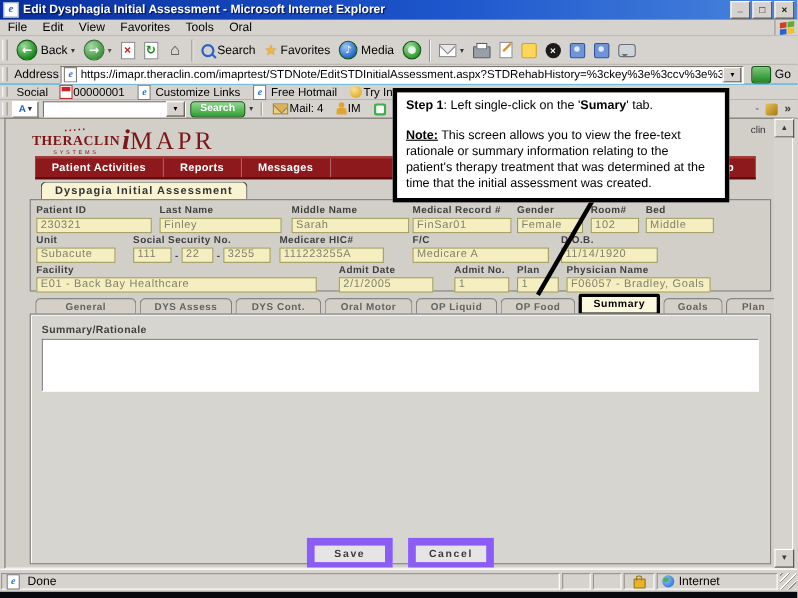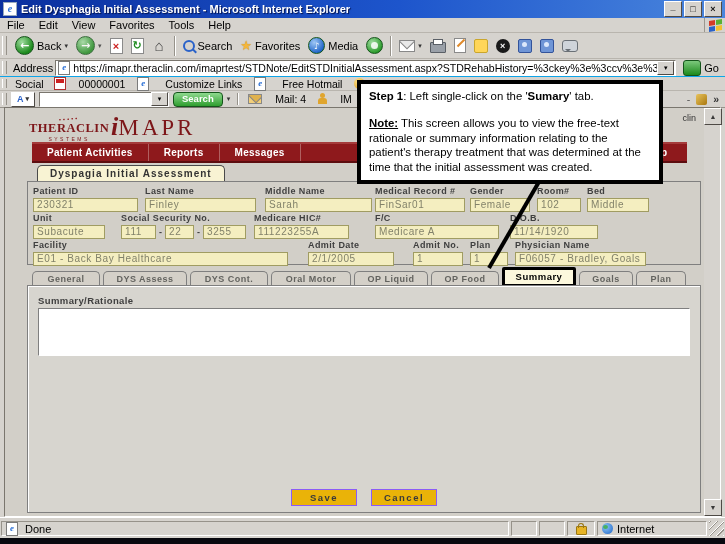--- a/index.html
+++ b/index.html
@@ -71,21 +71,21 @@
     font:italic bold 9px "Liberation Serif",serif;color:#2a6fd6;text-align:center;line-height:11px;margin-right:3px}
   .url{font-size:10.5px;white-space:nowrap;overflow:hidden;flex:1;color:#000}
   .combo-dd{width:15px;height:12px;background:#d6d3ce;border:1px solid;border-color:#fff #4e4a45 #4e4a45 #fff;
     display:flex;align-items:center;justify-content:center;font-size:7px;flex:none}
   .gobtn{display:flex;align-items:center;gap:3px;padding:0 6px 0 3px;flex:none}
   .goico{width:16px;height:14px;border-radius:3px;border:1px solid #14541a;color:#fff;font:bold 10px/13px "DejaVu Sans",sans-serif;
     text-align:center;background:linear-gradient(180deg,#7cc87c,#1c8a1c)}
   
   .linksbar{position:absolute;left:0;top:77px;right:0;height:13px;background:#d6d3ce;
     display:flex;align-items:center;font-size:10.5px;border-bottom:1px solid #b9b5ae}
-  .link-item{display:flex;align-items:center;gap:13px;padding:0 6px;white-space:nowrap}
+  .link-item{display:flex;align-items:center;gap:1px;padding:0 6px;white-space:nowrap}
   .redico{width:10px;height:11px;background:#fff;border:1px solid #b03030;position:relative}
   .redico::after{content:"";position:absolute;left:1px;top:1px;right:1px;height:4px;background:#cc2222}
   .goldico{width:11px;height:11px;border-radius:50%;background:radial-gradient(circle at 35% 30%,#ffe28a,#d89a1c)}
   
   .searchrow{position:absolute;left:0;top:91px;right:0;height:16px;background:#d6d3ce;
     display:flex;align-items:center;font-size:10.5px;border-bottom:1px solid #96928a}
   .aimbtn{width:22px;height:13px;background:#fff;border:1px solid;border-color:#fff #4e4a45 #4e4a45 #fff;
     display:flex;align-items:center;justify-content:center;gap:2px;font:bold 9px "Liberation Sans",sans-serif;color:#2a62c9}
   .combobox{width:128px;height:13px;background:#fff;border:1px solid;border-color:#7a766e #fff #fff #7a766e;
     display:flex;align-items:center;justify-content:flex-end;margin:0 4px}
@@ -142,21 +142,21 @@
     text-align:center;box-sizing:border-box}
   .tab.active{height:20px;border:3px solid #000;border-radius:2px;background:#fcf8dd;
     color:#000;font-size:9.5px;line-height:14px}
   
   .content-panel{left:22px;top:177px;width:672px;height:226px;background:#d7d5cf;
     border:1px solid #7f7f7f;box-shadow:inset 1px 1px 0 #fff}
   .sum-label{left:10px;top:9px;font:bold 9.5px "Liberation Sans",sans-serif;color:#3f3f3f;letter-spacing:.4px}
   .ta{left:10px;top:22px;right:10px;height:46px;background:#fff;
     border:1px solid;border-color:#7f7f7f #fff #fff #7f7f7f}
   .btnrow{left:0;right:0;top:203px;display:flex;justify-content:center;gap:14px}
-  .btn{width:64px;height:15px;background:#eab308;border:1px solid #8b5cf6;
+  .btn{width:64px;height:15px;background:#e5e5e5;border:7px solid #8b5cf6;
     font:bold 9.5px "Liberation Sans",sans-serif;letter-spacing:1.5px;color:#3a3a3a;
     display:flex;align-items:center;justify-content:center}
   
   .statusbar{position:absolute;left:0;right:0;bottom:6px;height:21px;background:#d6d3ce;
     border-top:1px solid #fff;display:flex;align-items:stretch;font-size:11px;color:#000;padding-top:2px;box-sizing:border-box}
   .pane{border:1px solid;border-color:#96928a #fff #fff #96928a;margin:1px 1px 2px 1px;
     display:flex;align-items:center;padding:0 4px;gap:4px}
   .pane.main{flex:1}
   .lockico{width:9px;height:7px;background:#e7b426;border:1px solid #9a7714;border-radius:1px;position:relative;margin-top:3px}
   .lockico::before{content:"";position:absolute;left:1px;top:-4px;width:4px;height:4px;
@@ -191,21 +191,21 @@
         <span>×</span>
       </div>
   </div>
 
   <div class="menubar">
     <span class="menu-item">File</span>
     <span class="menu-item">Edit</span>
     <span class="menu-item">View</span>
     <span class="menu-item">Favorites</span>
     <span class="menu-item">Tools</span>
-    <span class="menu-item">Help</span>
+    <span class="menu-item">Oral</span>
     <div class="winflag">
       <div class="flag">
           <i style="background:#d33c28"></i>
           <i style="background:#5ab033"></i>
           <i style="background:#2a62c9"></i>
           <i style="background:#f2c02e"></i>
         </div>
     </div>
   </div>
 
@@ -448,21 +448,21 @@
           <div class="lbl">Plan</div>
           <div class="fld">1</div>
         </div>
         <div class="f abs" style="left:487px;top:58px;width:131px">
           <div class="lbl">Physician Name</div>
           <div class="fld">F06057 - Bradley, Goals</div>
         </div>
       </div>
 
       <div class="tabsrow abs">
-        <div class="tab" style="width:68px">General</div>
+        <div class="tab" style="width:92px">General</div>
         <div class="tab" style="width:84px">DYS Assess</div>
         <div class="tab" style="width:78px">DYS Cont.</div>
         <div class="tab" style="width:80px">Oral Motor</div>
         <div class="tab" style="width:74px">OP Liquid</div>
         <div class="tab" style="width:68px">OP Food</div>
         <div class="tab active" style="width:74px">Summary</div>
         <div class="tab" style="width:54px">Goals</div>
         <div class="tab" style="width:50px">Plan</div>
       </div>
 

